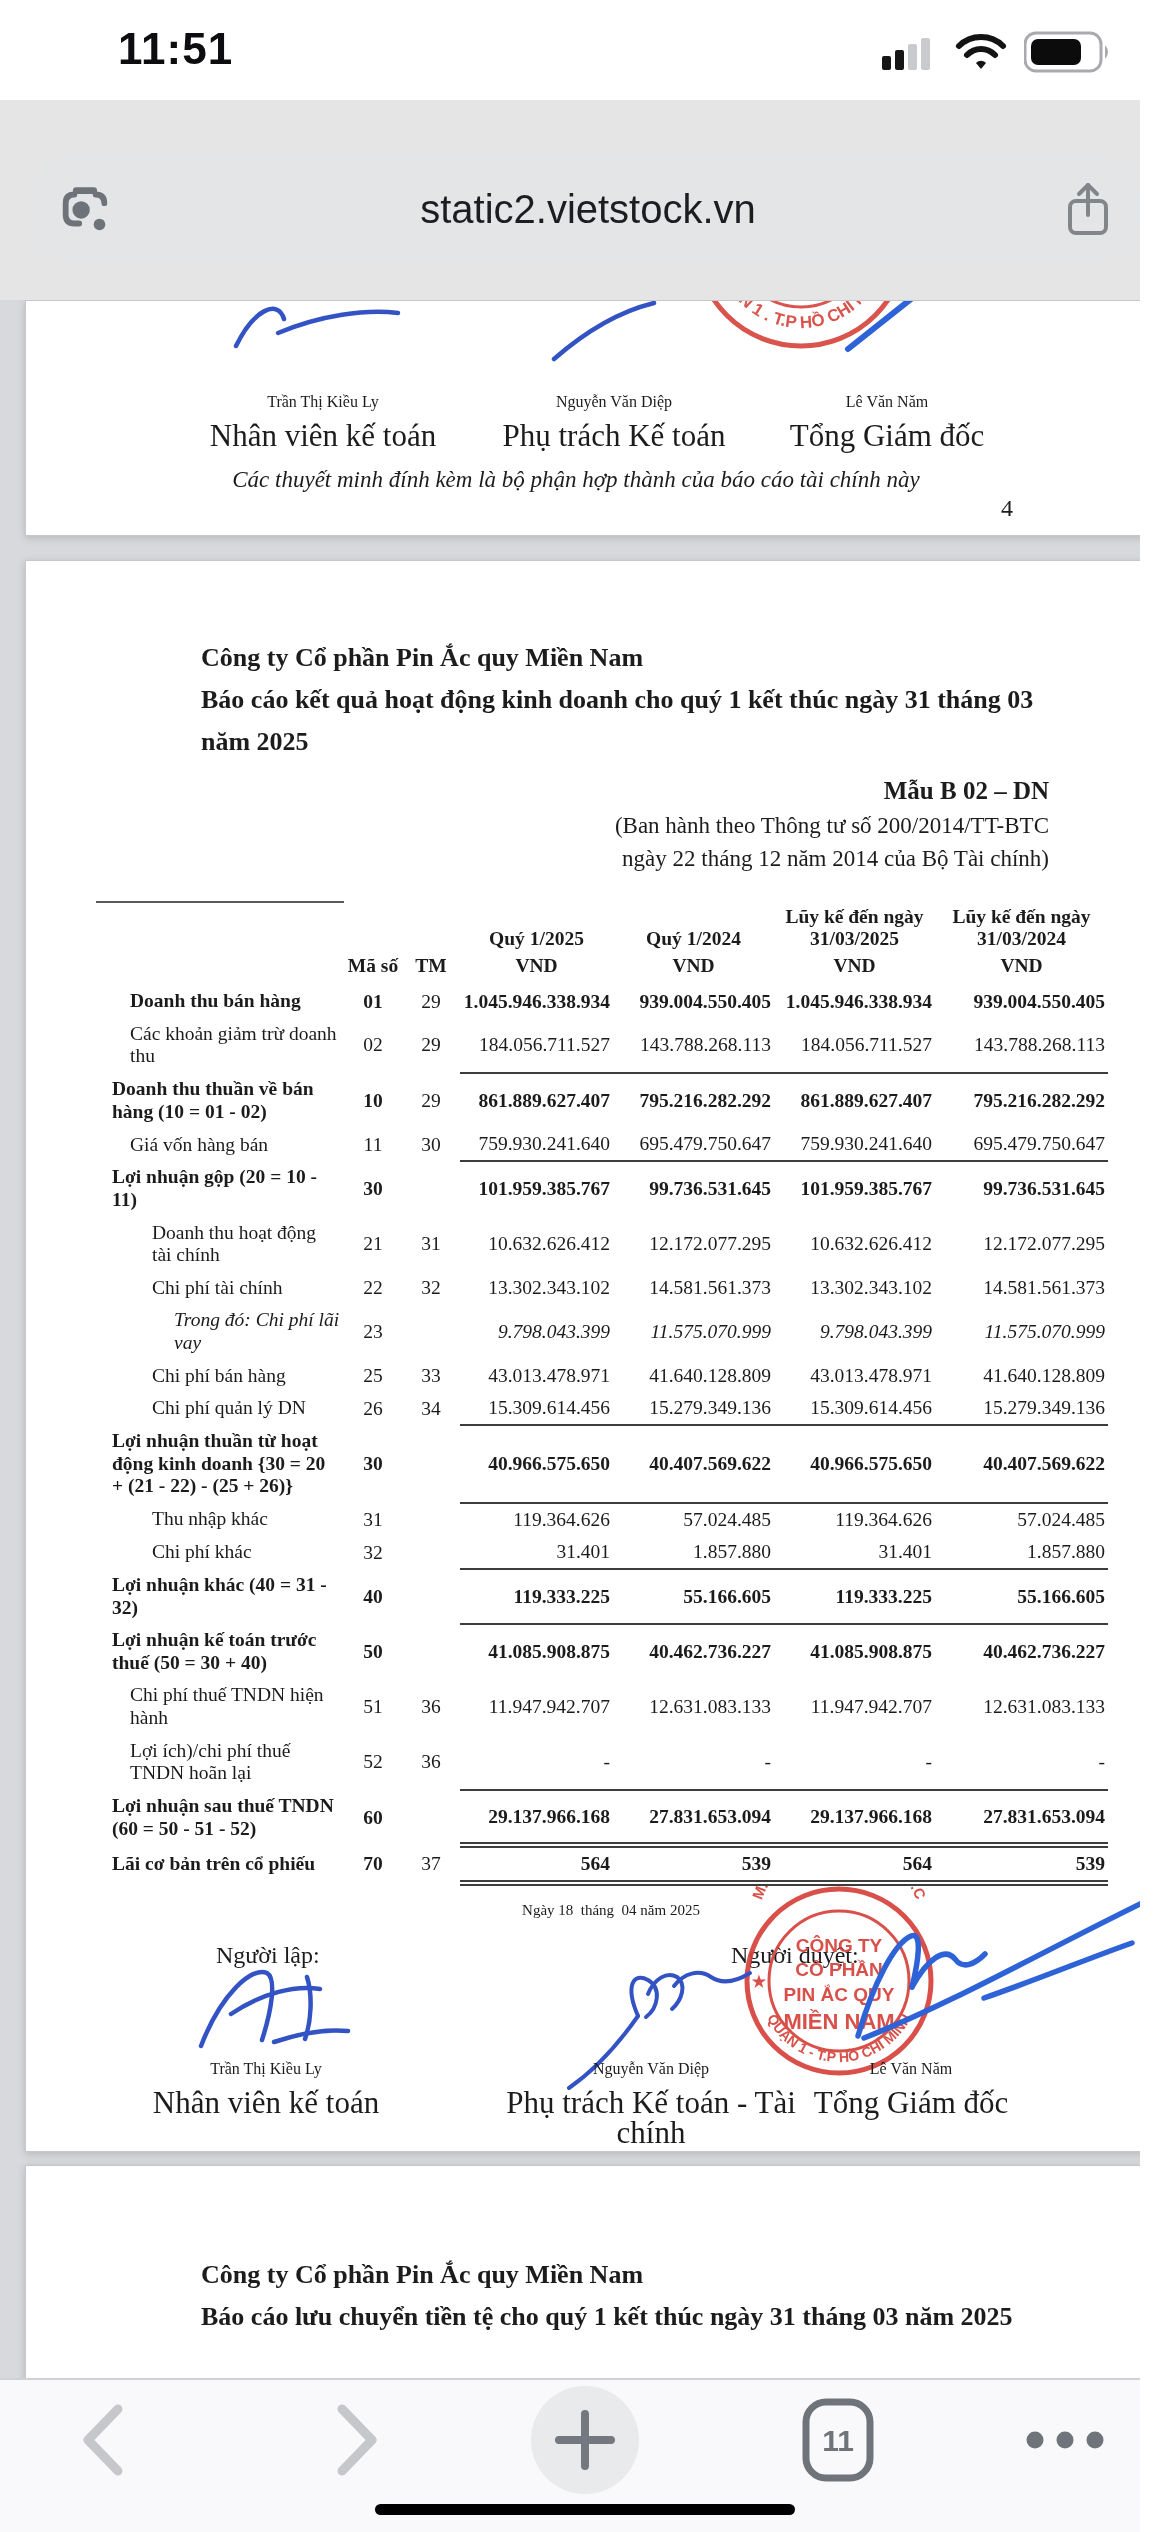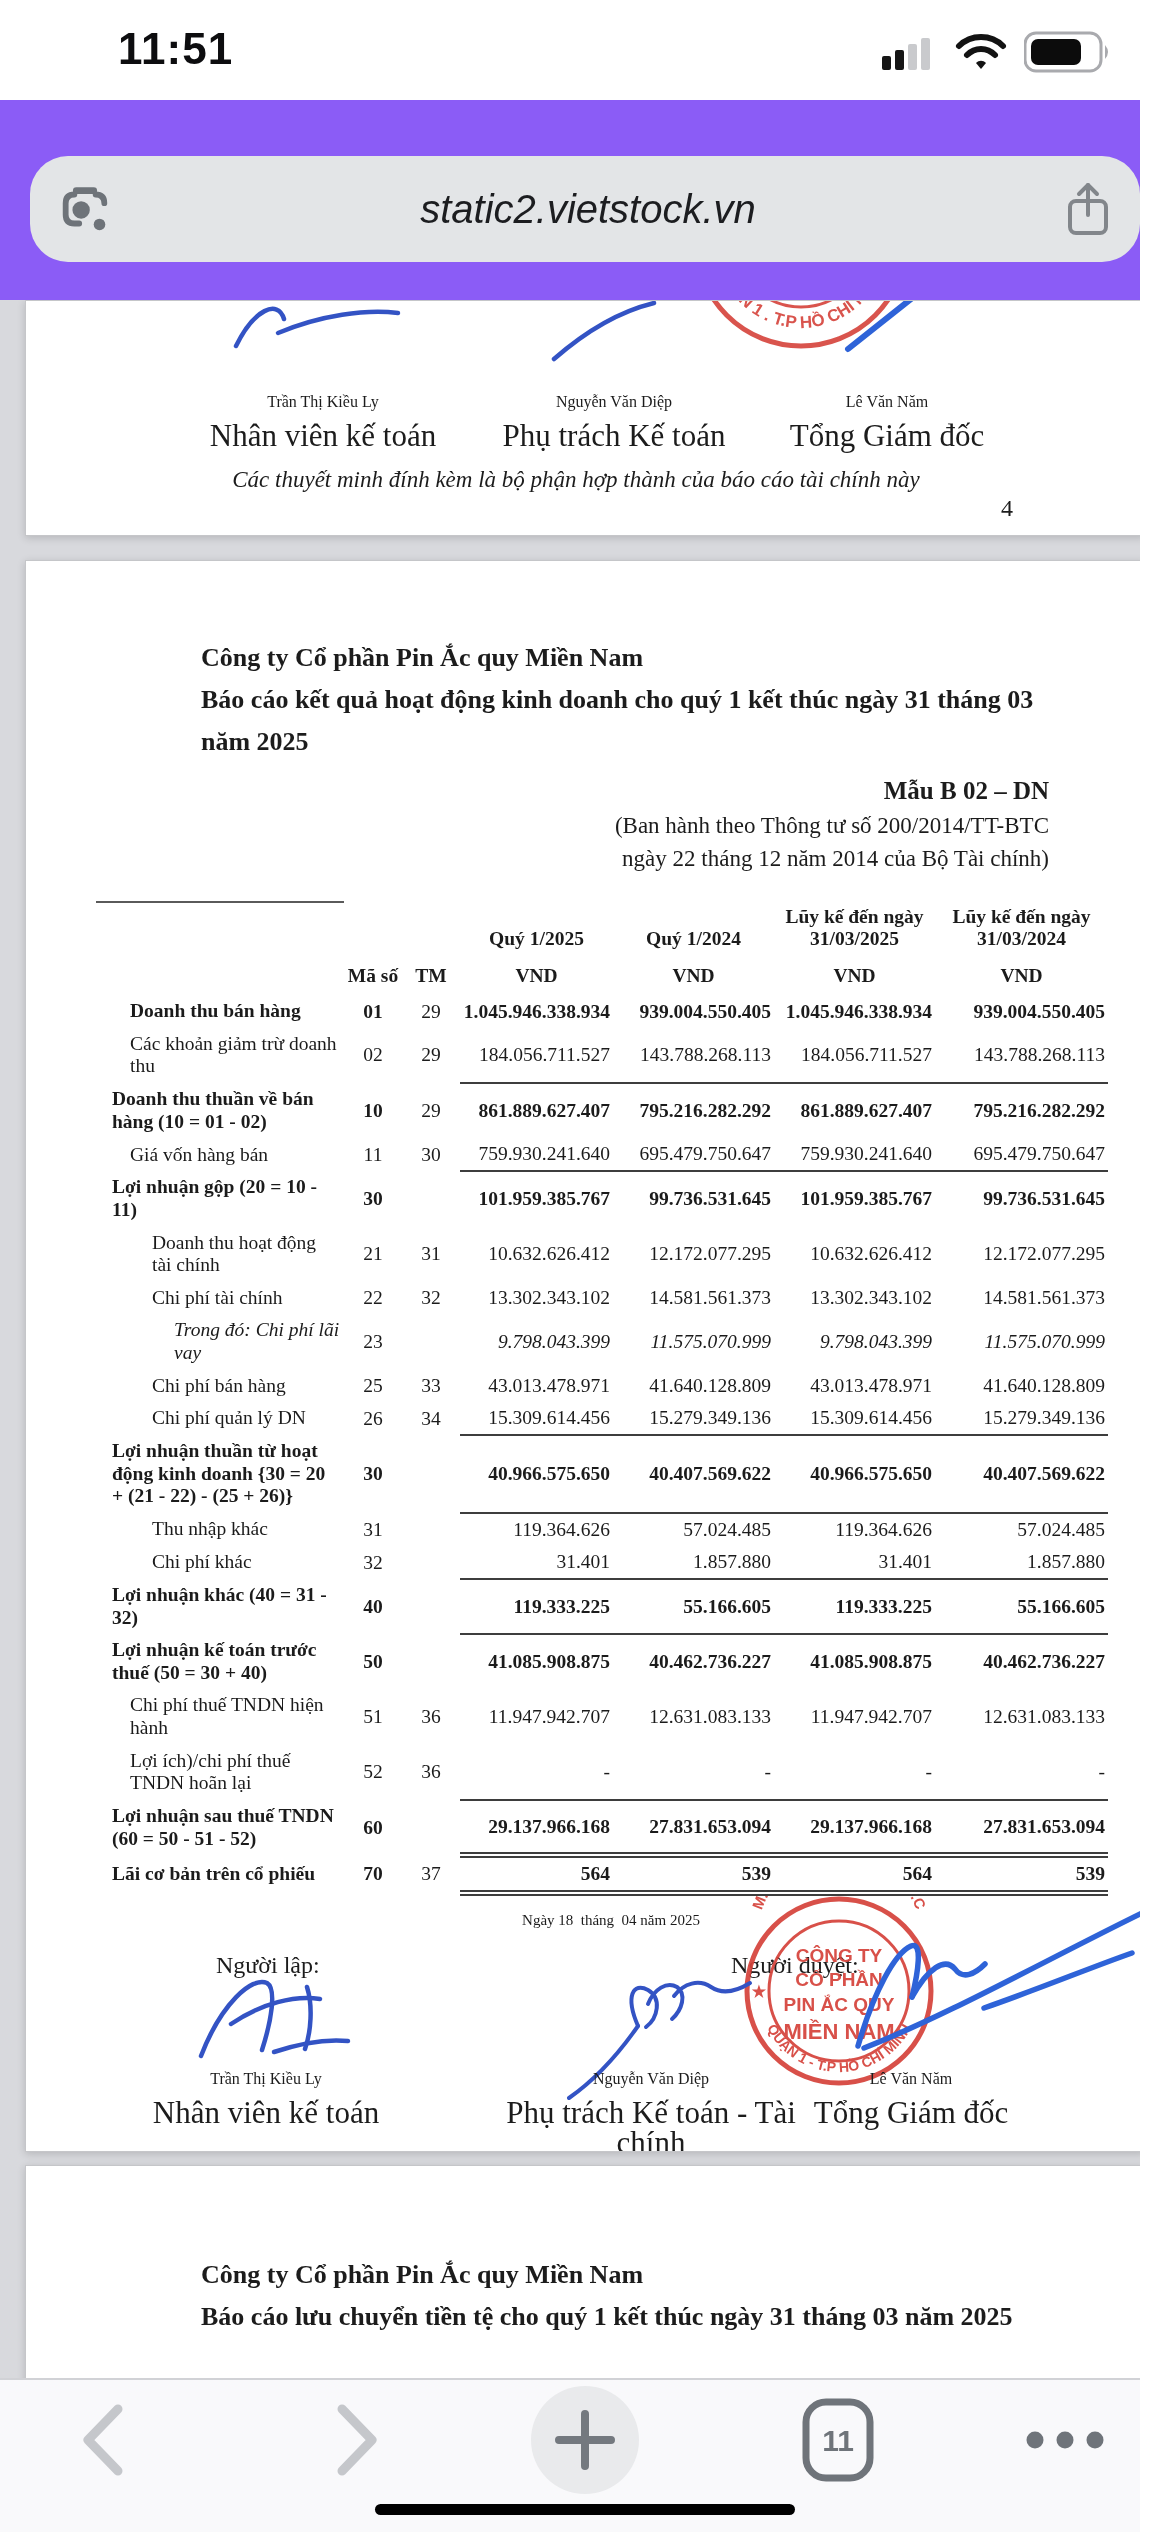--- a/index.html
+++ b/index.html
@@ -5,21 +5,21 @@
   html,body{margin:0;padding:0;}
   .phone{position:relative;width:1140px;height:2532px;background:#ffffff;overflow:hidden;
          font-family:"Liberation Sans","DejaVu Sans",sans-serif;}
 
   
   .statusbar{position:absolute;top:0;left:0;width:1170px;height:100px;background:#ffffff;}
   .time{position:absolute;left:118px;top:24px;font-size:44px;font-weight:700;color:#0d0d0f;letter-spacing:1px;}
   .sb-icons{position:absolute;right:58px;top:30px;display:flex;align-items:center;gap:16px;}
 
   
-  .urlzone{position:absolute;top:100px;left:0;width:1170px;height:200px;background:#8b5cf6;border-bottom:2px solid #c9cacd;font-style:italic;}
+  .urlzone{position:absolute;top:100px;left:0;width:1170px;height:200px;background:#e5e5e5;border-bottom:2px solid #c9cacd;}
   .urlpill{position:absolute;left:30px;top:56px;width:1110px;height:106px;background:#e3e5e7;border-radius:38px;
            display:flex;align-items:center;justify-content:space-between;padding:0 26px;box-sizing:border-box;}
   .urltext{flex:1;text-align:center;font-size:40px;color:#1c1d20;font-weight:400;}
 
   
   .content{position:absolute;top:300px;left:0;width:1170px;height:2078px;background:#d8d9dd;overflow:hidden;}
   .card{position:absolute;left:25px;width:1120px;background:#ffffff;border:1px solid #c5c6c9;
         box-shadow:0 2px 8px rgba(0,0,0,.16);box-sizing:border-box;overflow:hidden;
         font-family:"Liberation Serif","DejaVu Serif",serif;color:#1c1c1c;}
   .card1{top:0;height:236px;}
@@ -49,21 +49,21 @@
   .fin-table td{vertical-align:middle;}
   .fin-table td.lbl{padding:5px 4px 5px 16px;line-height:1.16;text-align:left;}
   .fin-table td.ma,.fin-table td.tm{text-align:center;padding:5px 0;}
   .fin-table td.num{text-align:right;padding:5px 3px 5px 0;white-space:nowrap;}
   .bold{font-weight:700;} .italic{font-style:italic;}
   .ind-0{padding-left:16px!important;} .ind-1{padding-left:34px!important;}
   .ind-2{padding-left:56px!important;} .ind-3{padding-left:78px!important;}
   tr.rt-s td.num{border-top:2px solid #3d3d3d;}
   tr.rb-s td.num{border-bottom:2px solid #3d3d3d;}
   tr.rb-d td.num{border-bottom:6px double #3d3d3d;}
-  .h-unit{font-weight:700;margin-top:14px;}
+  .h-unit{font-weight:700;margin-top:4px;}
 
   
   .sig-block{position:relative;height:390px;}
   .date-line{position:absolute;top:16px;left:0;width:1120px;text-align:center;padding-left:50px;box-sizing:border-box;font-size:15px;}
   .who-label{position:absolute;font-size:24px;top:56px;}
   .who-prep{left:190px;} .who-appr{left:705px;}
   .p5-names{position:absolute;top:168px;left:0;width:1120px;height:80px;}
   .p5-names .c0{left:80px;} .p5-names .c1{left:460px;width:330px;} .p5-names .c2{left:720px;width:330px;}
   .sig-overlay{position:absolute;inset:0;pointer-events:none;}
 

